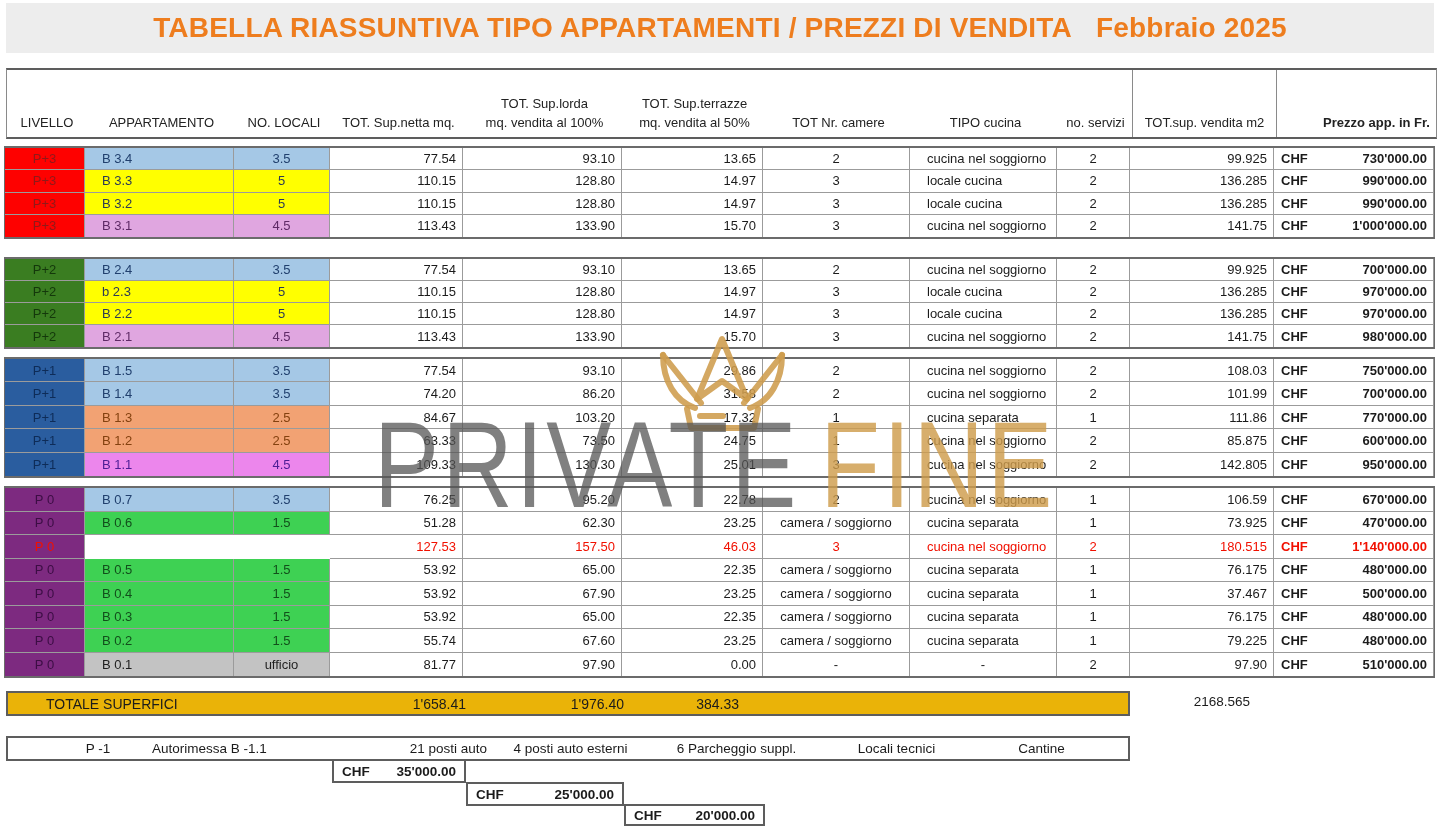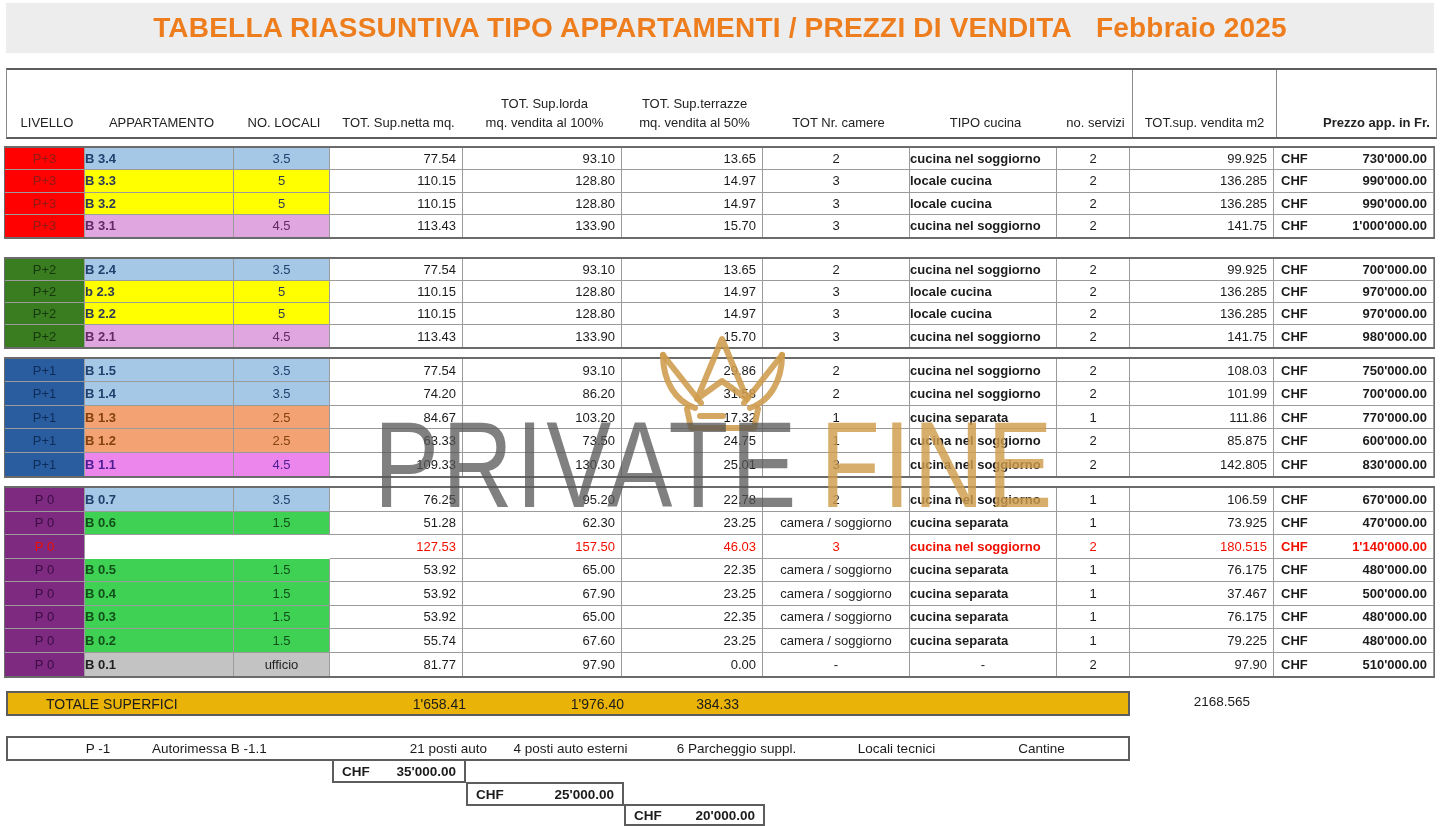--- a/index.html
+++ b/index.html
@@ -38,21 +38,21 @@
   .block-p3{top:146px;height:93px}
   .block-p2{top:257px;height:92px}
   .block-p1{top:357px;height:121px}
   .block-p0{top:486px;height:192px}
   .row{display:flex;flex:1;min-height:0;}
   .cell{
     box-sizing:border-box;display:flex;align-items:center;overflow:hidden;white-space:nowrap;
     font-size:13px;border-right:1px solid #9b9b9b;border-bottom:1px solid #9b9b9b;
   }
   .row:last-child .cell{border-bottom:none;}
-  .al{justify-content:flex-start;padding-left:0;font-weight:bold;}
+  .al{justify-content:flex-start;padding-left:17px;}
   .ar{justify-content:flex-end;padding-right:6px;}
   .ac{justify-content:center;}
   .chf-cell{font-weight:bold;border-right:none;padding-left:7px;}
   .prezzo-cell{font-weight:bold;}
   
   .lvl-red{background:#fe0100;color:#8f1a1a;}
   .lvl-green{background:#3a7d21;color:#14380b;}
   .lvl-dkblue{background:#2a5d9f;color:#0e2c58;}
   .lvl-purple{background:#7d2a80;color:#3c0d44;}
   
@@ -312,21 +312,21 @@
       <div class="cell c1 al app-violet">B 1.1</div>
       <div class="cell c2 ac app-violet">4.5</div>
       <div class="cell c3 ar">109.33</div>
       <div class="cell c4 ar">130.30</div>
       <div class="cell c5 ar">25.01</div>
       <div class="cell c6 ac">3</div>
       <div class="cell c7 al">cucina nel soggiorno</div>
       <div class="cell c8 ac">2</div>
       <div class="cell c9 ar">142.805</div>
       <div class="cell c10 chf-cell">CHF</div>
-      <div class="cell c11 ar prezzo-cell">830'000.00</div>
+      <div class="cell c11 ar prezzo-cell">950'000.00</div>
     </div>
   </div>
 <div class="block block-p0">
     <div class="row">
       <div class="cell c0 ac lvl-purple">P 0</div>
       <div class="cell c1 al app-blue">B 0.7</div>
       <div class="cell c2 ac app-blue">3.5</div>
       <div class="cell c3 ar">76.25</div>
       <div class="cell c4 ar">95.20</div>
       <div class="cell c5 ar">22.78</div>

